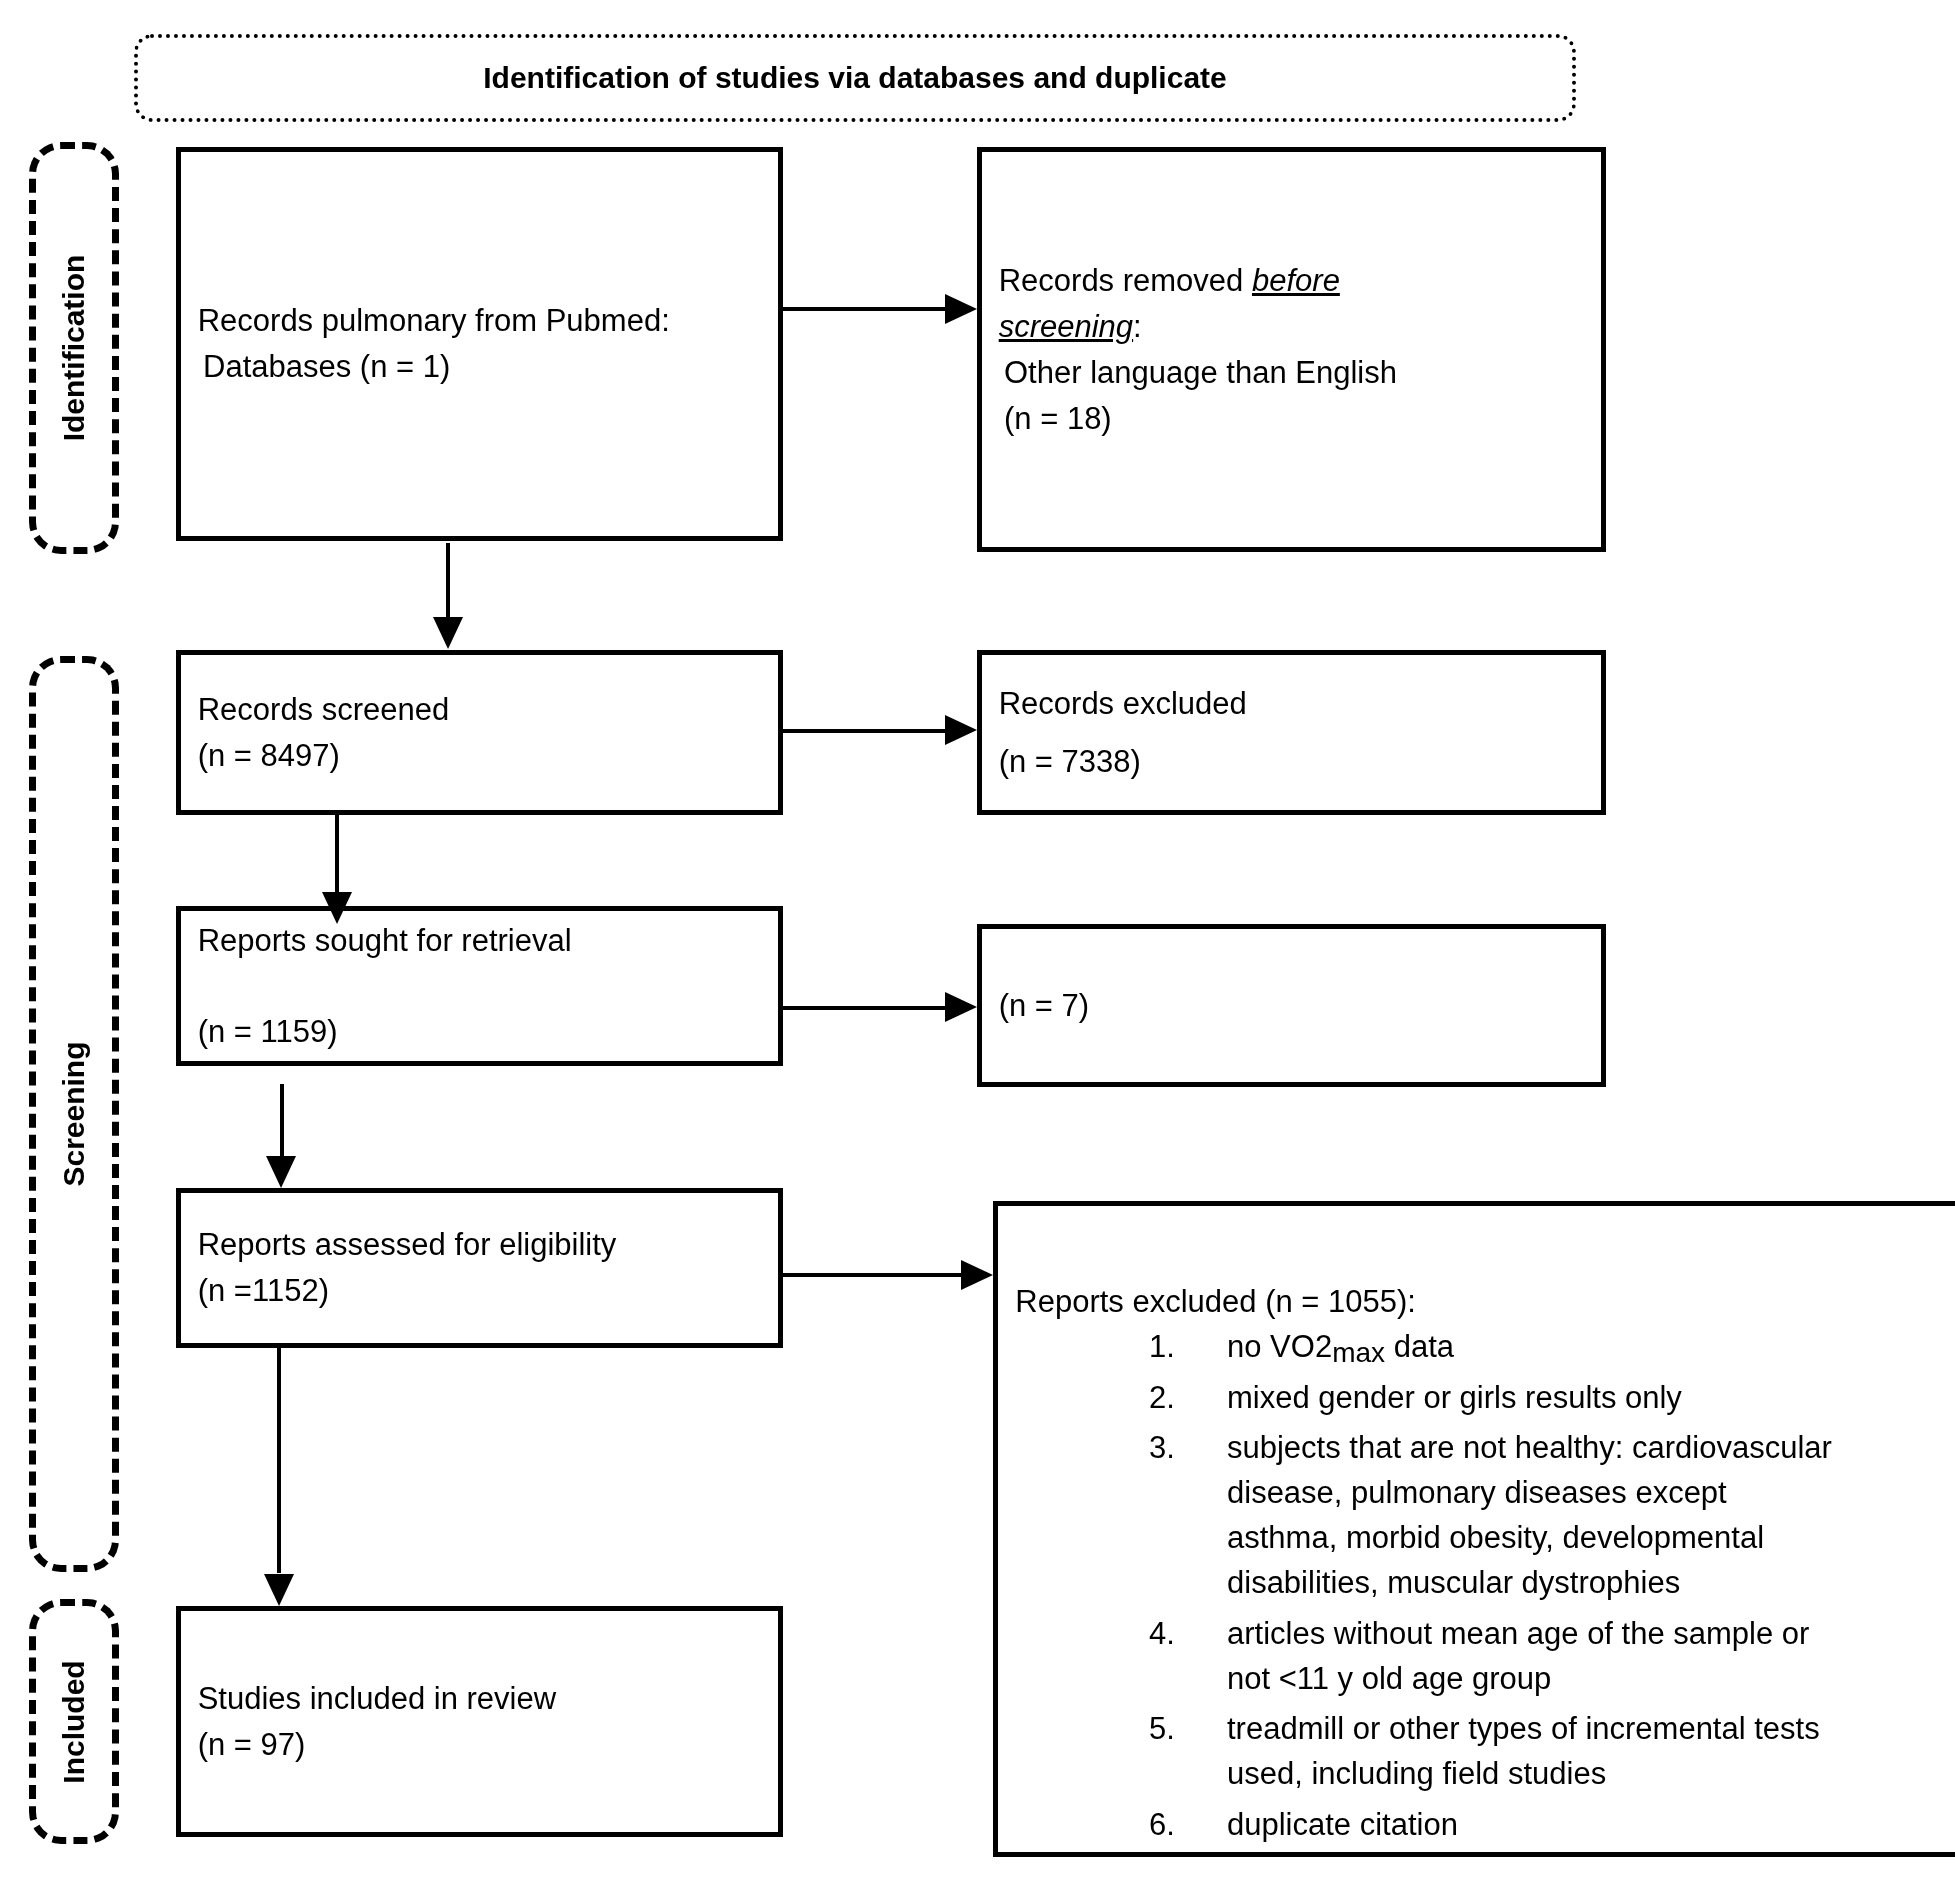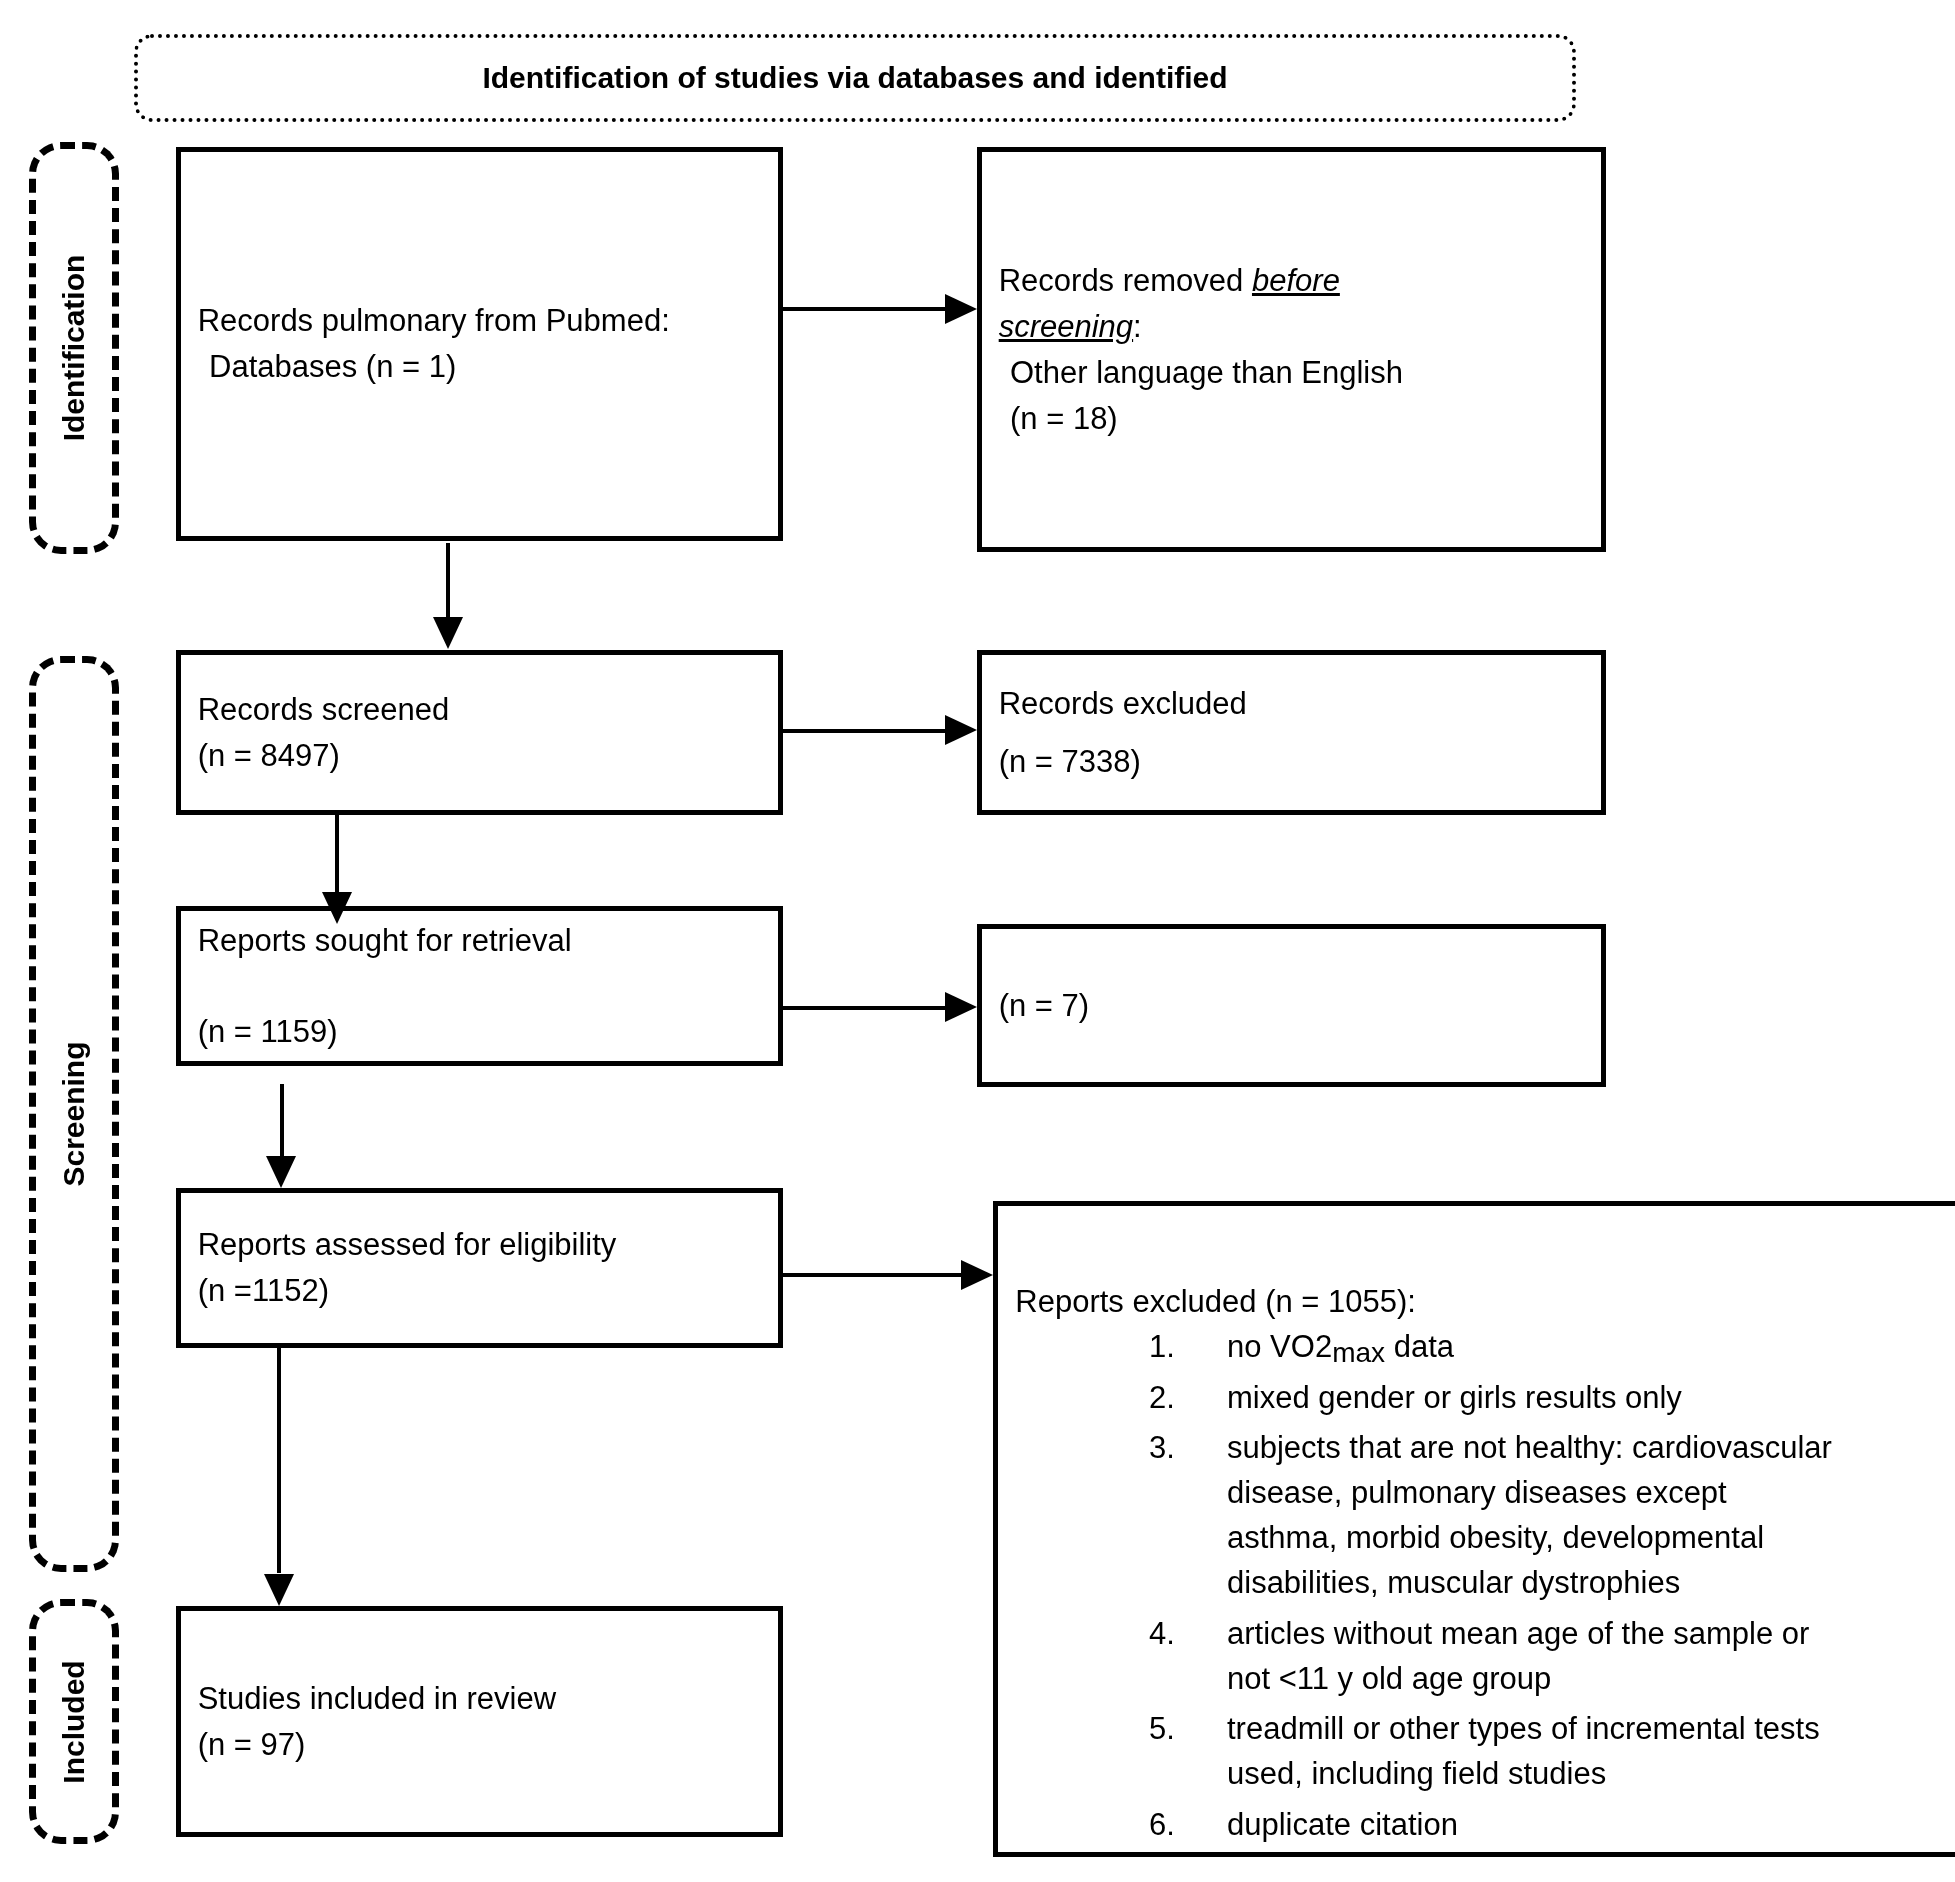--- a/index.html
+++ b/index.html
@@ -44,21 +44,21 @@
   
   .box {
     position:absolute;
     box-sizing:border-box;
     border:5.1px solid #000;
     background:#ffffff;
     display:flex; flex-direction:column; justify-content:center;
     font-size:31px; line-height:46px;
   }
   .box .ln { padding-left:16.7px; white-space:nowrap; }
-  .box .ln.indent { padding-left:28px; }
+  .box .ln.indent { padding-left:22px; }
   .italic { font-style:italic;text-decoration:underline; }
 
   #box-identified   { left:176px;  top:147px;  width:607px;  height:394px; }
   #box-screened     { left:176px;  top:650px; width:607px;  height:165px; }
   #box-sought       { left:176px;  top:906px; width:607px;  height:160px;gap:45px; }
   #box-assessed     { left:176px;  top:1188px; width:607px;  height:160px; }
   #box-included     { left:176px;  top:1606px; width:607px;  height:231px; }
 
   #box-removed      { left:977px; top:147px;  width:629px;  height:405px; }
   #box-rexcluded    { left:977px; top:650px; width:629px;  height:165px;gap:12px; }
@@ -81,21 +81,21 @@
   .head-d  { position:absolute; width:0; height:0;
              border-left:15.4px solid transparent; border-right:15.4px solid transparent;
              border-top:32px solid #000; }
 </style>
 </head>
 <body>
 
 <div id="canvas">
 
   <div class="titlebox">
-    <span class="t">Identification of studies via databases and identified</span>
+    <span class="t">Identification of studies via databases and duplicate</span>
   </div>
 
   <div class="bracket" id="bracket-identification">
     <span class="blabel">Identification</span>
   </div>
   <div class="bracket" id="bracket-screening">
     <span class="blabel">Screening</span>
   </div>
   <div class="bracket" id="bracket-included">
     <span class="blabel">Included</span>

